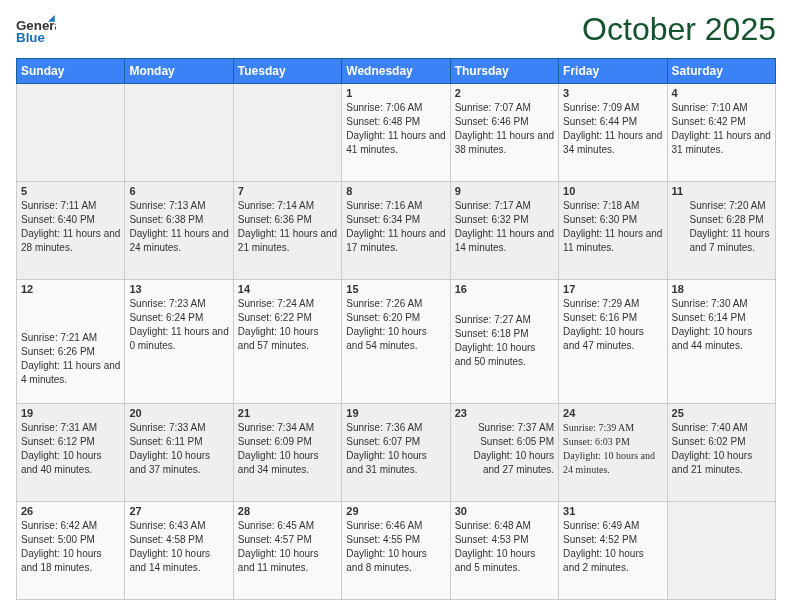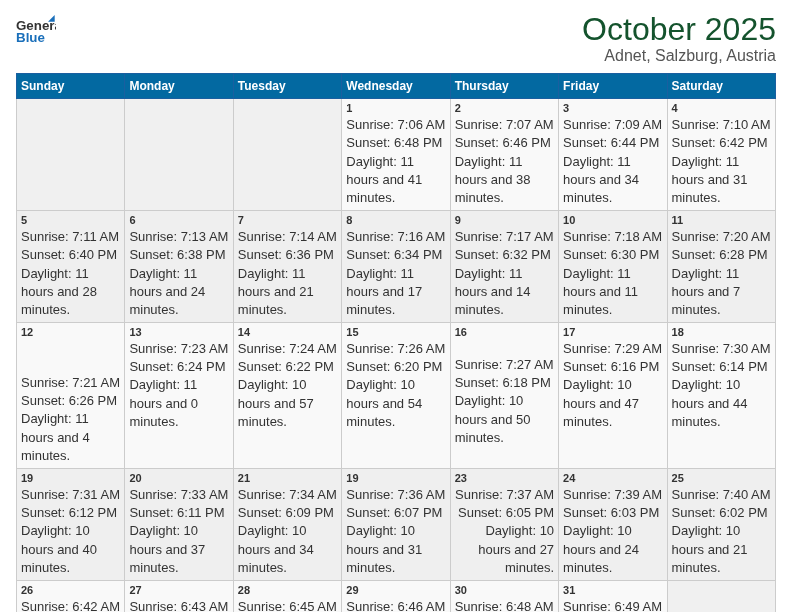--- a/index.html
+++ b/index.html
@@ -38,21 +38,21 @@
       color: #555;
     }
     .calendar {
       flex: 1;
       border: 1px solid #ccc;
       border-collapse: collapse;
       width: 100%;
       table-layout: fixed;
     }
     .calendar thead tr th {
-      background-color: #0369a1;
+      background-color: #3b82f6;
       color: #fff;
       font-size: 12px;
       font-weight: bold;
       padding: 5px 4px;
       text-align: left;
       border: 1px solid #1a5fa0;
     }
     .calendar tbody tr td {
       border: 1px solid #ccc;
       vertical-align: top;
@@ -68,21 +68,21 @@
     .calendar tbody tr:nth-child(even) td {
       background: #efefef;
     }
     .day-number {
       font-size: 11px;
       font-weight: bold;
       display: block;
       margin-bottom: 2px;
     }
     .day-info {
-      font-size: 13px;
+      font-size: 10px;
       line-height: 1.4;
       color: #333;
     }
     .empty-cell {
       background: #f0f0f0 !important;
     }
     
     .logo-wrap {
       display: flex;
       align-items: center;
@@ -99,21 +99,20 @@
   <div class="header">
     <div class="logo-wrap">
       <svg class="logo-svg" viewBox="0 0 60 48" xmlns="http://www.w3.org/2000/svg">
         <text x="0" y="22" font-family="Arial" font-size="20" font-weight="bold" fill="#333">General</text>
         <text x="0" y="40" font-family="Arial" font-size="20" font-weight="bold" fill="#1a6fba">Blue</text>
         <polygon points="48,10 58,10 58,0" fill="#1a6fba"></polygon>
       </svg>
     </div>
     <div class="title-block">
       <h1>October 2025</h1>
-      <h2>Adnet, Salzburg, Austria</h2>
     </div>
   </div>
 
   <table class="calendar">
     <thead>
       <tr>
         <th>Sunday</th>
         <th>Monday</th>
         <th>Tuesday</th>
         <th>Wednesday</th>
@@ -184,21 +183,21 @@
 Daylight: 11 hours and 14 minutes.</div>
           </td>
           <td>
             <span class="day-number">10</span>
             <div class="day-info" style="white-space: pre-line;">Sunrise: 7:18 AM
 Sunset: 6:30 PM
 Daylight: 11 hours and 11 minutes.</div>
           </td>
           <td>
             <span class="day-number">11</span>
-            <div class="day-info" style="white-space: pre-line;">Sunrise: 7:20 AM
+            <div class="day-info" style="white-space: pre-line; margin-left: 18px;">Sunrise: 7:20 AM
 Sunset: 6:28 PM
 Daylight: 11 hours and 7 minutes.</div>
           </td>
         </tr>
         <tr>
           <td>
             <span class="day-number">12</span>
             <div class="day-info" style="white-space: pre-line; margin-top: 36px;">Sunrise: 7:21 AM
 Sunset: 6:26 PM
 Daylight: 11 hours and 4 minutes.</div>
@@ -266,21 +265,21 @@
 Daylight: 10 hours and 31 minutes.</div>
           </td>
           <td>
             <span class="day-number">23</span>
             <div class="day-info" style="white-space: pre-line; text-align: right;">Sunrise: 7:37 AM
 Sunset: 6:05 PM
 Daylight: 10 hours and 27 minutes.</div>
           </td>
           <td>
             <span class="day-number">24</span>
-            <div class="day-info" style="white-space: pre-line;">Sunrise: 7:39 AM
+            <div class="day-info" style="white-space: pre-line; font-family: Liberation Serif, serif;">Sunrise: 7:39 AM
 Sunset: 6:03 PM
 Daylight: 10 hours and 24 minutes.</div>
           </td>
           <td>
             <span class="day-number">25</span>
             <div class="day-info" style="white-space: pre-line;">Sunrise: 7:40 AM
 Sunset: 6:02 PM
 Daylight: 10 hours and 21 minutes.</div>
           </td>
         </tr>

